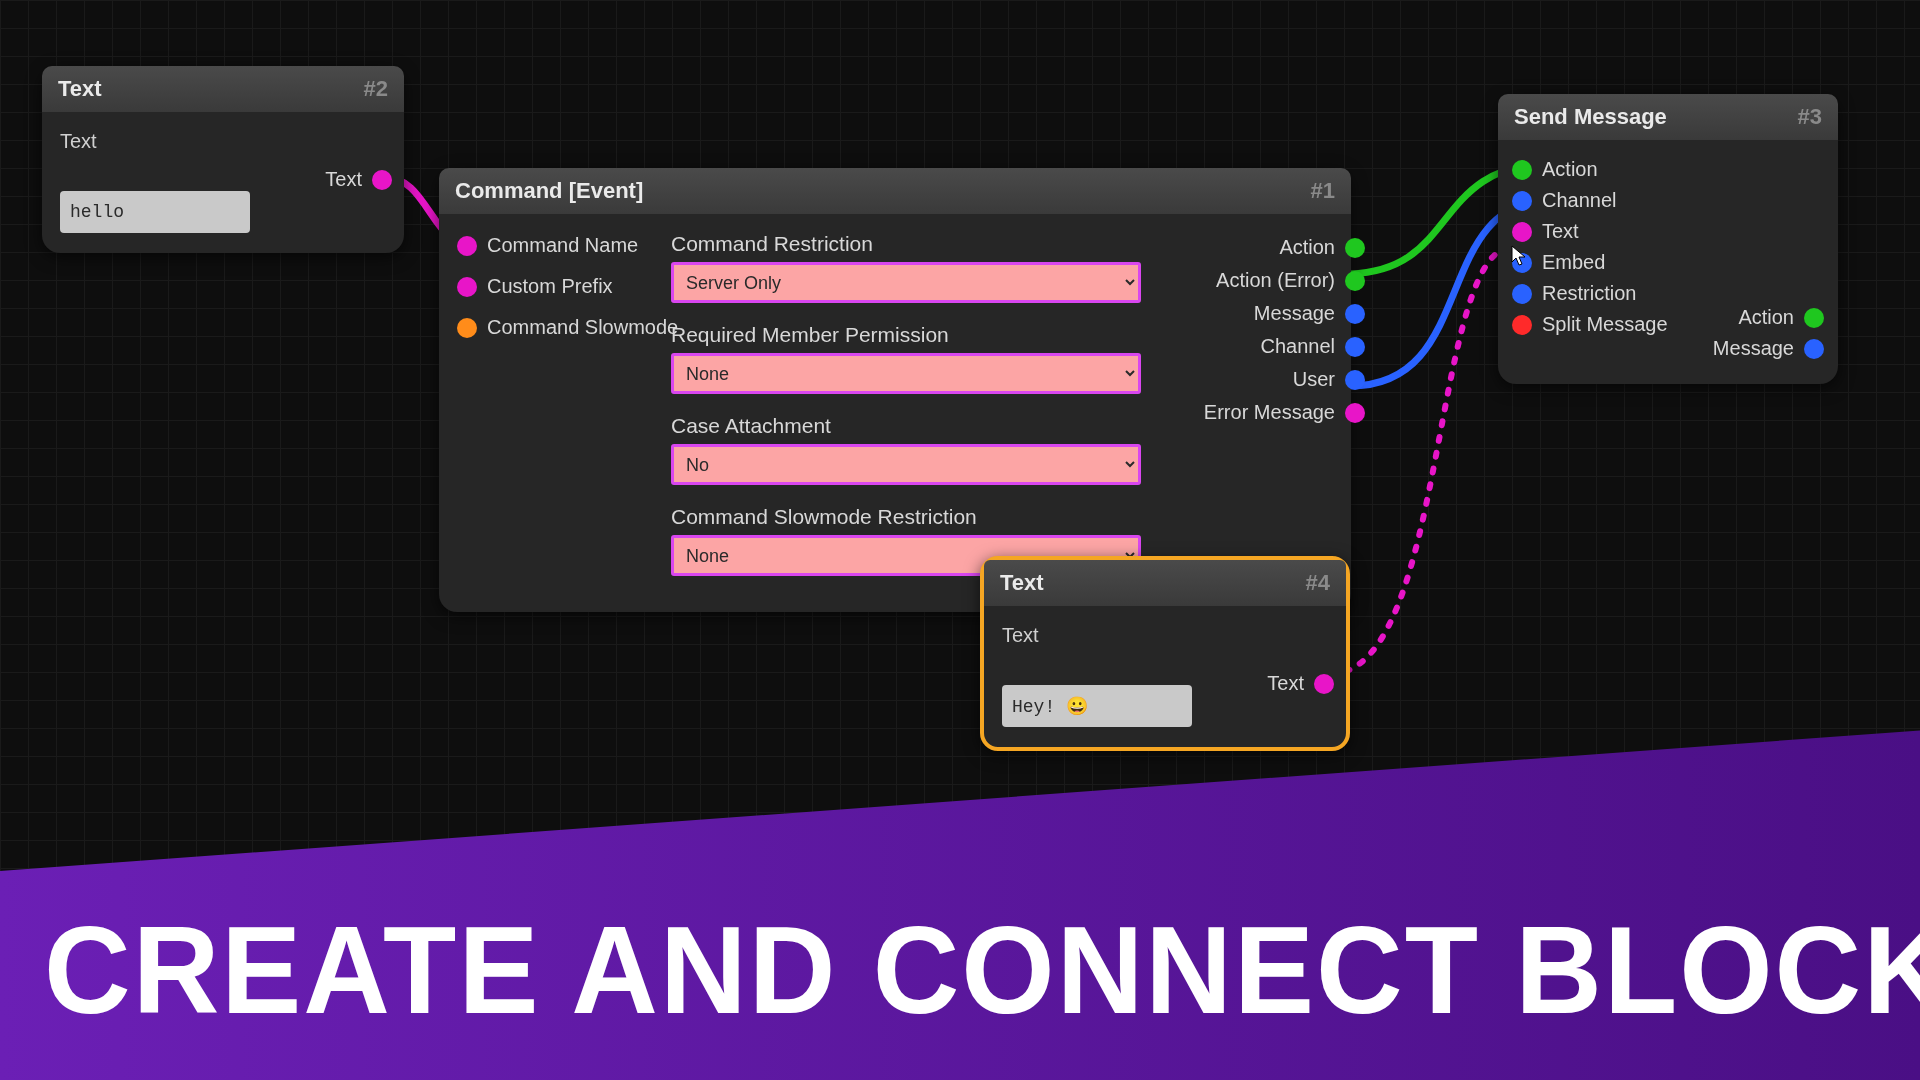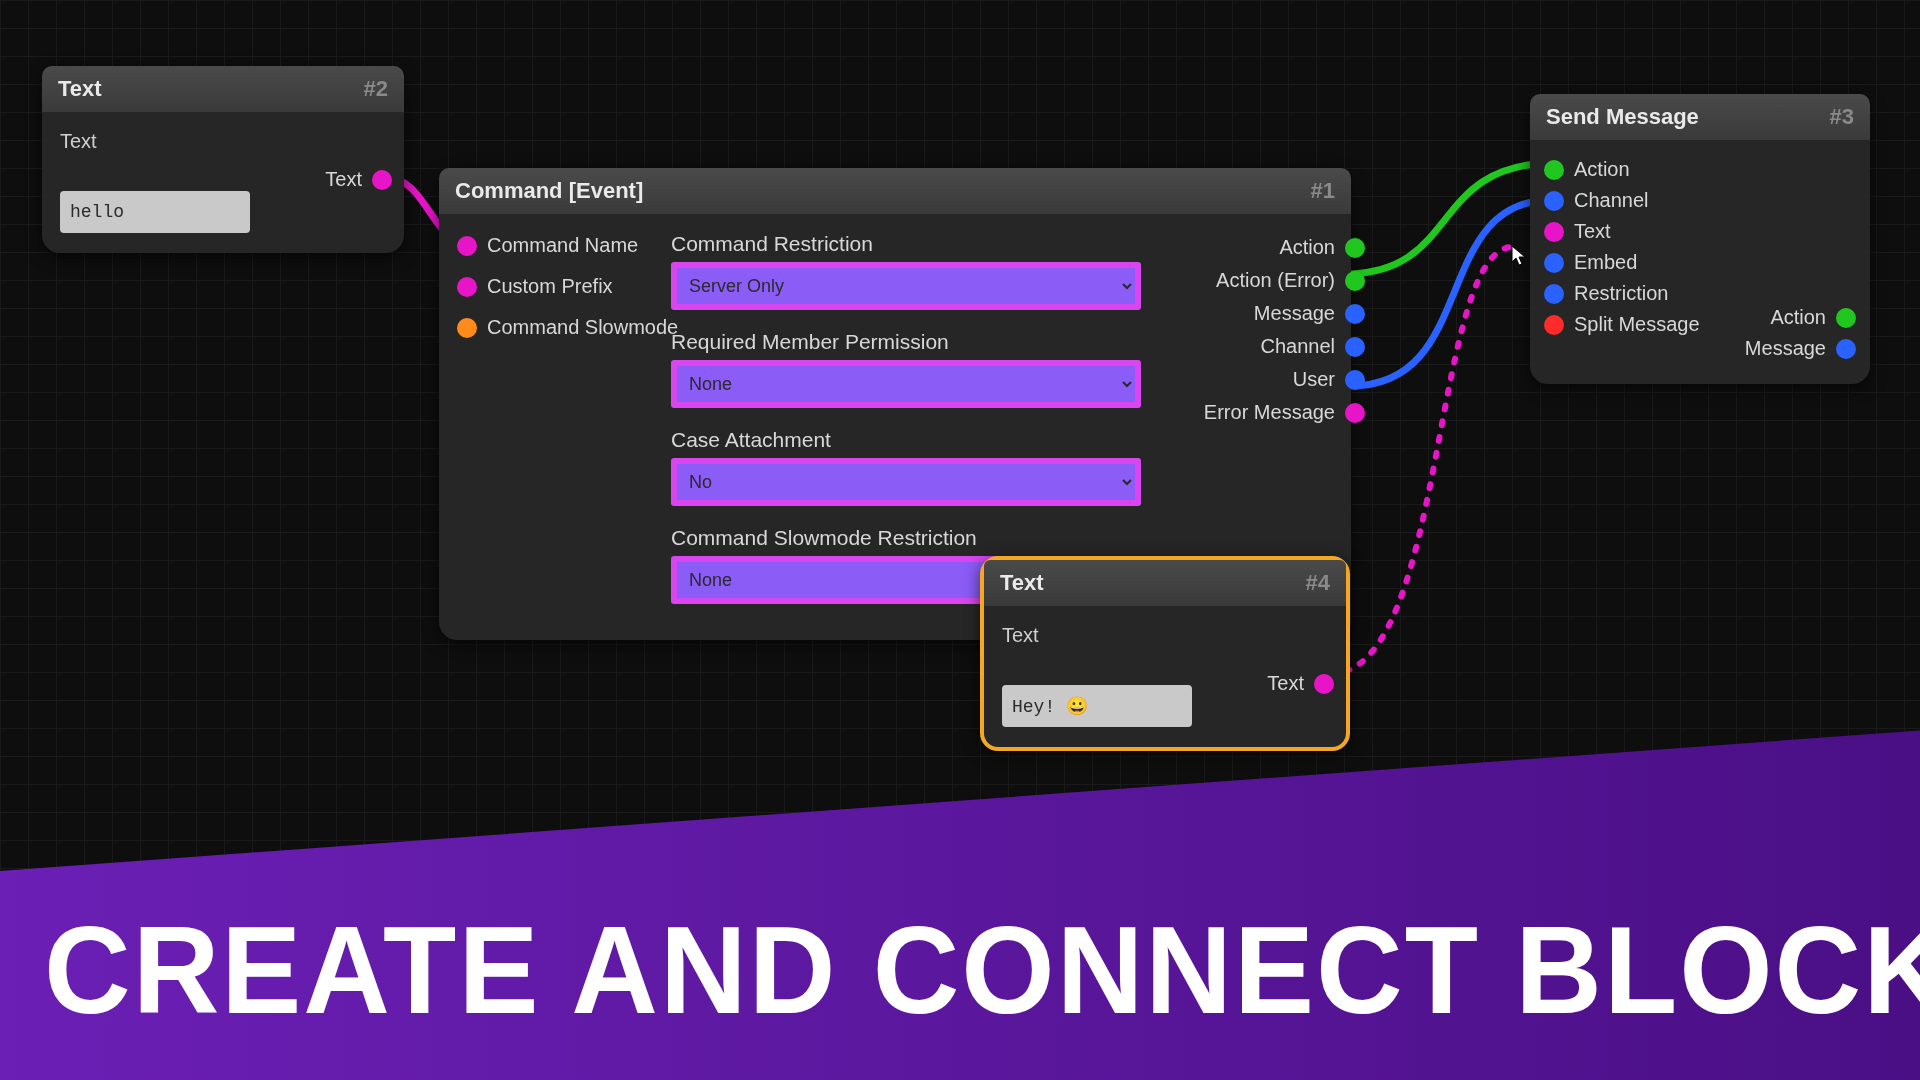--- a/index.html
+++ b/index.html
@@ -62,34 +62,34 @@
   #node2 { left: 42px; top: 66px; width: 362px; }
   #node2 .out-area { position: absolute; right: 12px; top: 96px; }
 
   
   #node1 { left: 439px; top: 168px; width: 912px; }
   #n1-grid { display: grid; grid-template-columns: 200px 470px 210px; gap: 7px 14px; padding: 12px 18px 22px; }
   #n1-left .port-row { margin: 8px 0 18px; }
   #n1-left .port-label { line-height: 1.15; }
   .form-label { font-size: 21px; color: #d8d8d8; margin-top: 6px; }
   .select {
-    width: 100%; height: 48px;
-    background: #8b5cf6; color: #2a2a2a;
-    border: 6px solid #d946ef; border-radius: 3px;
+    width: 100%; height: 41px;
+    background: #fca5a5; color: #2a2a2a;
+    border: 3px solid #d946ef; border-radius: 3px;
     font-size: 18px; padding: 2px 8px;
     margin: 6px 0 14px;
   }
   #n1-right .port-row { margin: 10px 0; }
 
   
   #node4 { left: 980px; top: 556px; width: 370px; }
   #node4 .out-area { position: absolute; right: 12px; top: 106px; }
 
   
-  #node3 { left: 1530px; top: 94px; width: 340px; }
+  #node3 { left: 1498px; top: 94px; width: 340px; }
   #n3-body { display: grid; grid-template-columns: 1fr auto; gap: 0 16px; padding: 10px 14px 16px; }
   #n3-left .port-row, #n3-right .port-row { margin: 8px 0; }
 
   
   .banner {
     position: absolute; left: 0; bottom: 0; width: 100%; height: 380px;
     background: linear-gradient(90deg, #6b1fb5 0%, #4a0f85 100%);
     clip-path: polygon(0 45%, 100% 8%, 100% 100%, 0 100%);
     display: flex; align-items: flex-end; padding: 0 44px 42px;
   }

